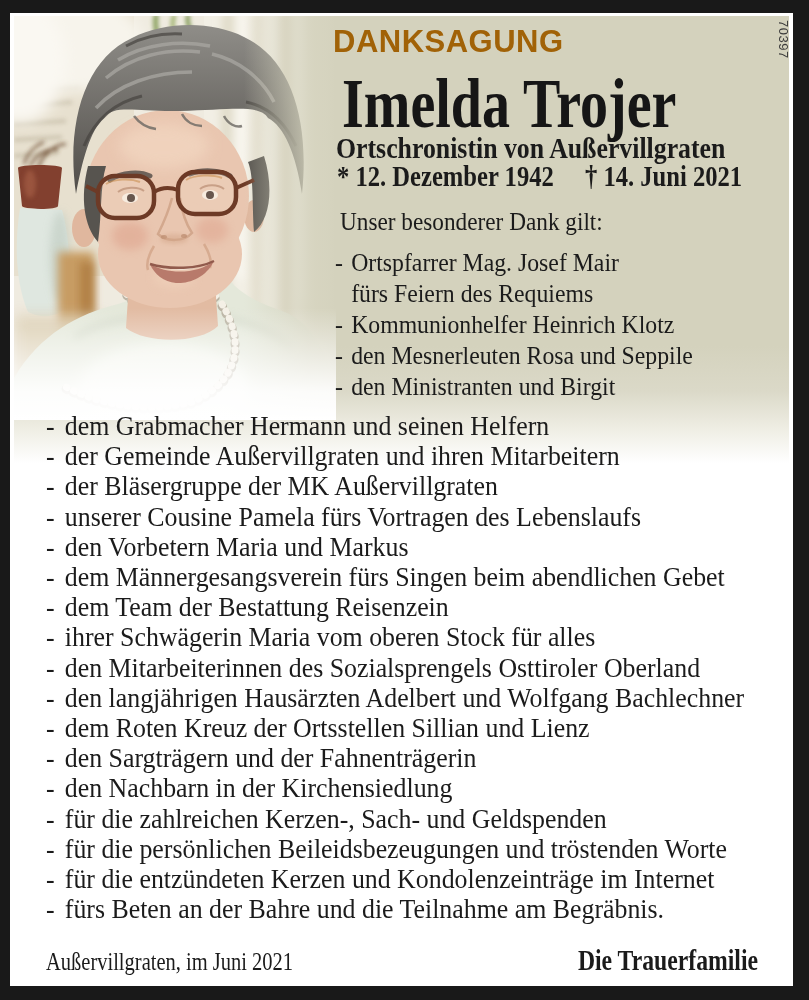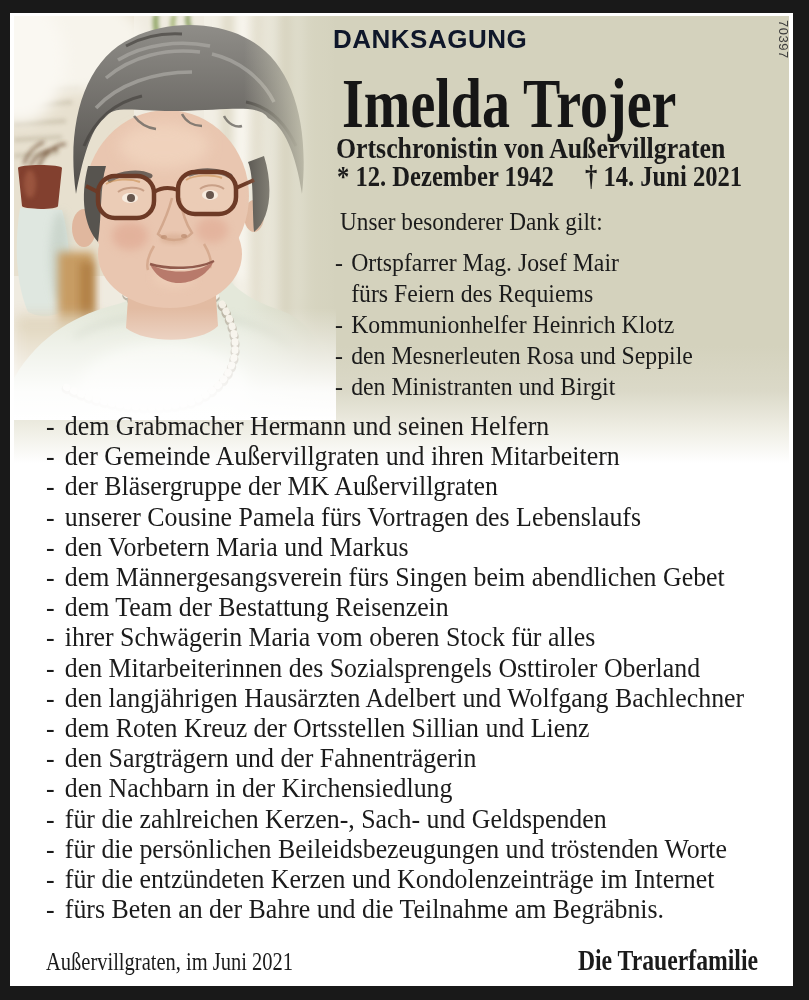--- a/index.html
+++ b/index.html
@@ -6,21 +6,21 @@
   .stage{position:relative;width:809px;height:1000px;background:#191919;overflow:hidden;
          font-family:"Liberation Serif",serif;color:#1b1b1b;}
   .page{position:absolute;left:10px;top:13px;width:783px;height:973px;background:#ffffff;}
   .beige{position:absolute;left:4px;top:3px;width:775px;height:447px;
          background:linear-gradient(180deg,#d4d2bd 0px,#d4d2bd 330px,#dbd9c8 375px,#eeede3 412px,#ffffff 447px);}
   .photo{position:absolute;left:4px;top:3px;width:322px;height:404px;}
   .refnum{position:absolute;left:781px;top:7px;transform-origin:0 0;transform:rotate(90deg);
           font-family:"Liberation Sans",sans-serif;font-size:13px;letter-spacing:.5px;color:#3c3c3c;white-space:nowrap;}
   .txt{position:absolute;white-space:nowrap;line-height:1;}
   .kicker{left:323px;top:13px;font-family:"Liberation Sans",sans-serif;font-weight:bold;
-          font-size:26px;letter-spacing:.5px;color:#0f172a;}
+          font-size:31px;letter-spacing:.5px;color:#a16207;}
   .name{left:332px;top:56px;font-size:70px;font-weight:bold;transform:scaleX(.80);transform-origin:left top;color:#161616;}
   .subtitle{left:326px;top:120px;font-size:30px;font-weight:bold;transform:scaleX(.86);transform-origin:left top;}
   .dates{left:327px;top:148px;font-size:30px;font-weight:bold;display:flex;gap:38px;transform:scaleX(.82);transform-origin:left top;}
   .intro{left:330px;top:196px;font-size:25px;transform:scaleX(.93);transform-origin:left top;}
   .list{position:absolute;}
   .list .row{display:flex;white-space:nowrap;transform-origin:left center;}
   .list1{left:325px;top:234px;font-size:25px;}
   .list1 .row{line-height:31px;transform:scaleX(.95);}
   .list1 .mk{display:inline-block;width:17px;flex:0 0 17px;}
   .list2{left:36px;top:398px;font-size:27.5px;}

